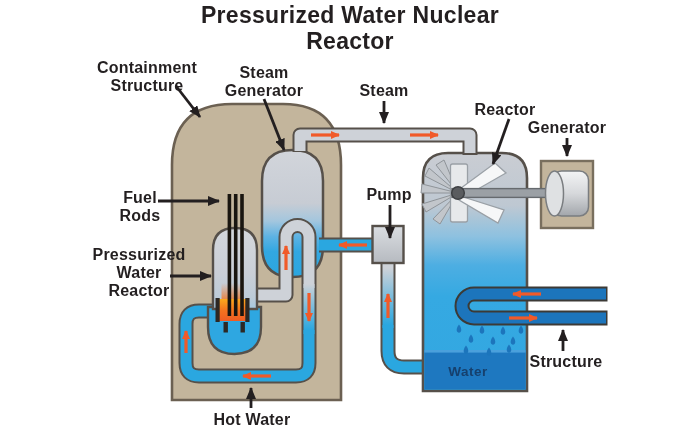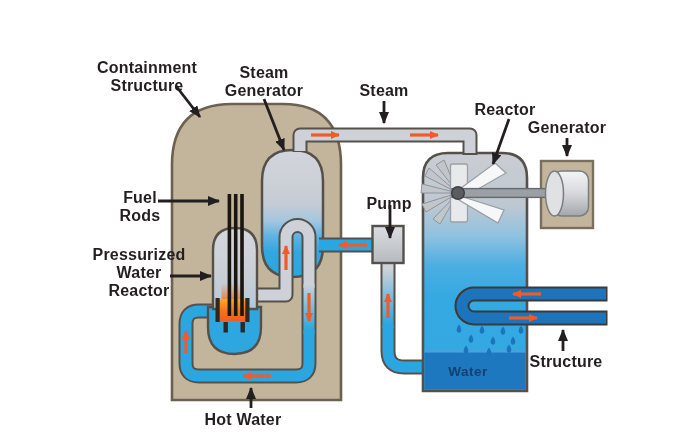--- a/index.html
+++ b/index.html
@@ -203,30 +203,31 @@
     <line x1="509" y1="119" x2="493" y2="164" marker-end="url(#mBlack)"></line>
     <line x1="567" y1="138" x2="567" y2="156" marker-end="url(#mBlack)"></line>
     <line x1="158" y1="201" x2="219" y2="201" marker-end="url(#mBlack)"></line>
     <line x1="170" y1="276" x2="211" y2="276" marker-end="url(#mBlack)"></line>
     <line x1="390" y1="205" x2="390" y2="238" marker-end="url(#mBlack)"></line>
     <line x1="563" y1="351" x2="563" y2="330" marker-end="url(#mBlack)"></line>
     <line x1="251" y1="408" x2="251" y2="388" marker-end="url(#mBlack)"></line>
   </g>
 </svg>
 
+<div class="lbl title-lbl" style="left:350px;top:29px">Pressurized Water Nuclear Reactor</div>
 <div class="lbl" style="left:147px;top:77px">Containment
 Structure</div>
 <div class="lbl" style="left:264px;top:82px">Steam
 Generator</div>
 <div class="lbl" style="left:384px;top:91px">Steam</div>
 <div class="lbl" style="left:505px;top:110px">Reactor</div>
 <div class="lbl" style="left:567px;top:128px">Generator</div>
 <div class="lbl" style="left:140px;top:207px">Fuel
 Rods</div>
 <div class="lbl" style="left:139px;top:273px">Pressurized
 Water
 Reactor</div>
-<div class="lbl" style="left:389px;top:204px">Pump</div>
+<div class="lbl" style="left:389px;top:195px">Pump</div>
 <div class="lbl" style="left:566px;top:362px">Structure</div>
-<div class="lbl" style="left:243px;top:420px">Hot Water</div>
+<div class="lbl" style="left:252px;top:420px">Hot Water</div>
 <div class="lbl water-lbl" style="left:468px;top:372px">Water</div>
 
 </div>
 
 </body></html>

